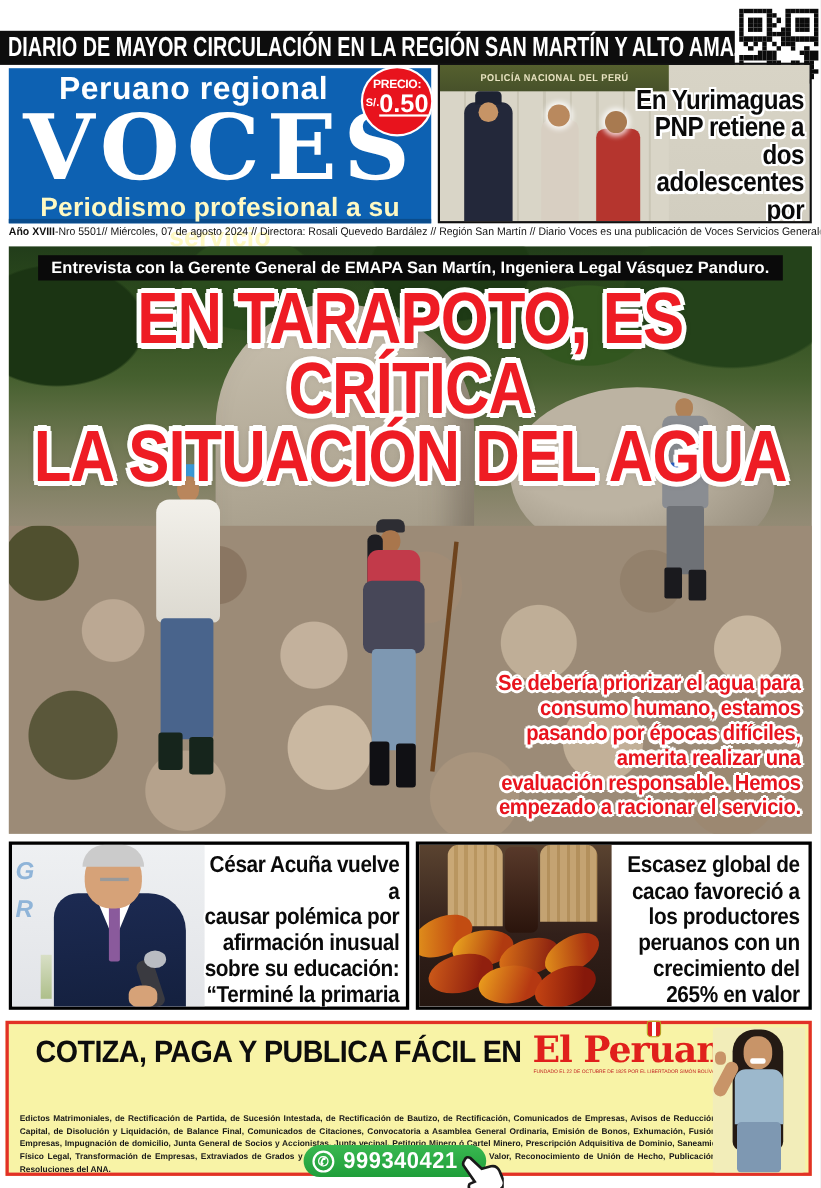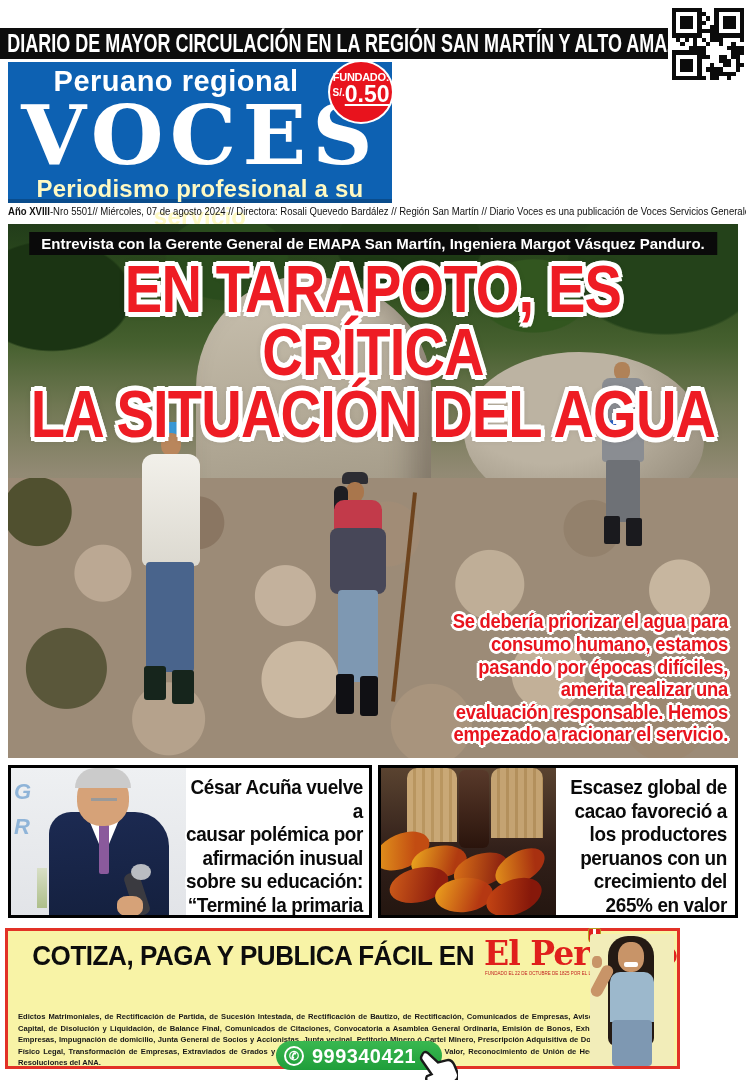--- a/index.html
+++ b/index.html
@@ -100,21 +100,21 @@
   .box-cacao{left:378px;top:765px;width:360px;height:153px;}
   .story-text{position:absolute;top:7px;text-align:right;color:#0a0a0a;font-weight:bold;font-size:21px;line-height:1.12;
       transform:scaleX(.9);transform-origin:right top;letter-spacing:-.4px;}
   .acuna-text{right:6px;width:200px;}
   .cacao-text{right:8px;width:192px;}
   .photo-acuna{position:absolute;left:0;top:0;width:175px;height:100%;background:linear-gradient(180deg,#eef0f2,#e2e4e8);}
   .photo-cacao{position:absolute;left:0;top:0;width:175px;height:100%;background:linear-gradient(180deg,#4a3categ,#2c1c12);} 
   .photo-cacao{background:linear-gradient(180deg,#5a4330 0,#32201a 55%,#241610 100%);}
 
   
-  .ad{left:5px;top:928px;width:675px;height:141px;background:#f8f3a6;border:3px solid #e23126;box-sizing:border-box;}
+  .ad{left:5px;top:928px;width:733px;height:141px;background:#f8f3a6;border:3px solid #e23126;box-sizing:border-box;}
   .ad-title-row{position:absolute;left:0;top:6px;width:660px;display:flex;justify-content:center;align-items:flex-start;gap:10px;}
   .ad-title{color:#0d0d0d;font-weight:bold;font-size:28px;white-space:nowrap;letter-spacing:-.5px;
       transform:scaleX(.93);transform-origin:right center;margin-top:3px;}
   .ad-brand-wrap{position:relative;display:inline-block;}
   .ad-brand{color:#e0201c;font-family:"DejaVu Serif",serif;font-weight:bold;font-size:33px;letter-spacing:-1px;white-space:nowrap;line-height:1;}
   .ad-crest{position:absolute;left:54%;top:-9px;width:11px;height:13px;background:linear-gradient(90deg,#e02020 33%,#fff 33% 66%,#e02020 66%);
       border:1px solid #b89b20;border-radius:2px 2px 4px 4px;}
   .ad-motto{color:#c02020;font-size:4.5px;text-align:center;white-space:nowrap;overflow:hidden;width:170px;margin-top:1px;}
   .ad-sub{position:absolute;left:30px;top:48px;width:610px;text-align:center;color:#111;font-weight:bold;font-size:12.5px;line-height:1.25;}
   .ad-fine{position:absolute;left:10px;top:80px;width:645px;color:#191919;font-weight:bold;font-size:7.6px;line-height:1.52;text-align:justify;}
@@ -430,26 +430,45 @@
         <div></div>
       </div>
   </div>
 
   <div class="abs masthead">
     <div class="m-kicker">Peruano regional</div>
     <div class="m-title">VOCES</div>
     <div class="m-tagline">Periodismo profesional a su servicio</div>
   </div>
   <div class="abs price-badge">
-    <div class="pb-label">FUNDADO:</div>
+    <div class="pb-label">PRECIO:</div>
     <div class="pb-row">
       <span class="pb-cur">S/.</span><span class="pb-val">0.50</span>
     </div>
   </div>
 
+  <div class="abs top-story">
+    <div class="ts-wall"></div>
+    <div class="ts-band">
+      <span class="ts-band-text">POLICÍA NACIONAL DEL PERÚ</span>
+    </div>
+
+    <i class="sh" style="left:22px;top:34px;width:44px;height:112px;background:#23283a;border-radius:10px 10px 0 0;"></i>
+    <i class="sh" style="left:32px;top:24px;width:24px;height:12px;background:#1d2232;border-radius:4px 4px 0 0;"></i>
+    <i class="sh" style="left:35px;top:34px;width:18px;height:18px;background:#c69466;border-radius:50%;"></i>
+    <i class="sh" style="left:92px;top:50px;width:34px;height:96px;background:#d8cfc2;border-radius:8px 8px 0 0;"></i>
+    <i class="sh" style="left:98px;top:36px;width:20px;height:20px;background:#b9895e;border-radius:50%;box-shadow:0 0 5px 3px rgba(255,255,255,.75);"></i>
+    <i class="sh" style="left:142px;top:58px;width:40px;height:88px;background:#b5352e;border-radius:8px 8px 0 0;"></i>
+    <i class="sh" style="left:150px;top:42px;width:20px;height:20px;background:#a87a50;border-radius:50%;box-shadow:0 0 5px 3px rgba(255,255,255,.75);"></i>
+    <div class="ts-headline ow-sm">
+        <div>En Yurimaguas</div>
+        <div>PNP retiene a dos</div>
+        <div>adolescentes por</div>
+      </div>
+  </div>
 
   <div class="abs info-bar">
     <b>Año XVIII</b><span>-Nro 5501// Miércoles, 07 de agosto 2024 // Directora: Rosali Quevedo Bardález // Región San Martín // Diario Voces es una publicación de Voces Servicios Generales de Comunicaciones EIRL// </span>
   </div>
 
   <div class="abs main-story">
     <div class="mp-foliage"></div>
     <div class="mp-rockcol"></div>
     <div class="mp-boulder-r"></div>
     <div class="mp-water"></div>
@@ -472,21 +491,21 @@
     <i class="sh" style="left:352px;top:452px;width:18px;height:40px;background:#101014;border-radius:3px;z-index:3;"></i>
     <i class="sh" style="left:394px;top:268px;width:4px;height:210px;background:#6e441e;transform:rotate(6deg);z-index:3;"></i>
 
     <i class="sh" style="left:606px;top:138px;width:16px;height:18px;background:#b08258;border-radius:45%;z-index:3;"></i>
     <i class="sh" style="left:594px;top:154px;width:42px;height:84px;background:#8a8d92;border-radius:8px 8px 4px 4px;z-index:3;"></i>
     <i class="sh" style="left:596px;top:196px;width:20px;height:16px;background:#2a62c8;border-radius:50%;z-index:3;"></i>
     <i class="sh" style="left:598px;top:236px;width:34px;height:62px;background:#6e7176;border-radius:3px;z-index:3;"></i>
     <i class="sh" style="left:596px;top:292px;width:16px;height:28px;background:#1a1a1e;border-radius:2px;z-index:3;"></i>
     <i class="sh" style="left:618px;top:294px;width:16px;height:28px;background:#1a1a1e;border-radius:2px;z-index:3;"></i>
 
-    <div class="mp-kicker">Entrevista con la Gerente General de EMAPA San Martín, Ingeniera Margot Vásquez Panduro.</div>
+    <div class="mp-kicker">Entrevista con la Gerente General de EMAPA San Martín, Ingeniera Legal Vásquez Panduro.</div>
     <div class="mp-headline ow-lg">
         <div>EN TARAPOTO, ES CRÍTICA</div>
         <div>LA SITUACIÓN DEL AGUA</div>
       </div>
     <div class="mp-quote ow-md">
         <div>Se debería priorizar el agua para</div>
         <div>consumo humano, estamos</div>
         <div>pasando por épocas difíciles,</div>
         <div>amerita realizar una</div>
         <div>evaluación responsable. Hemos</div>

